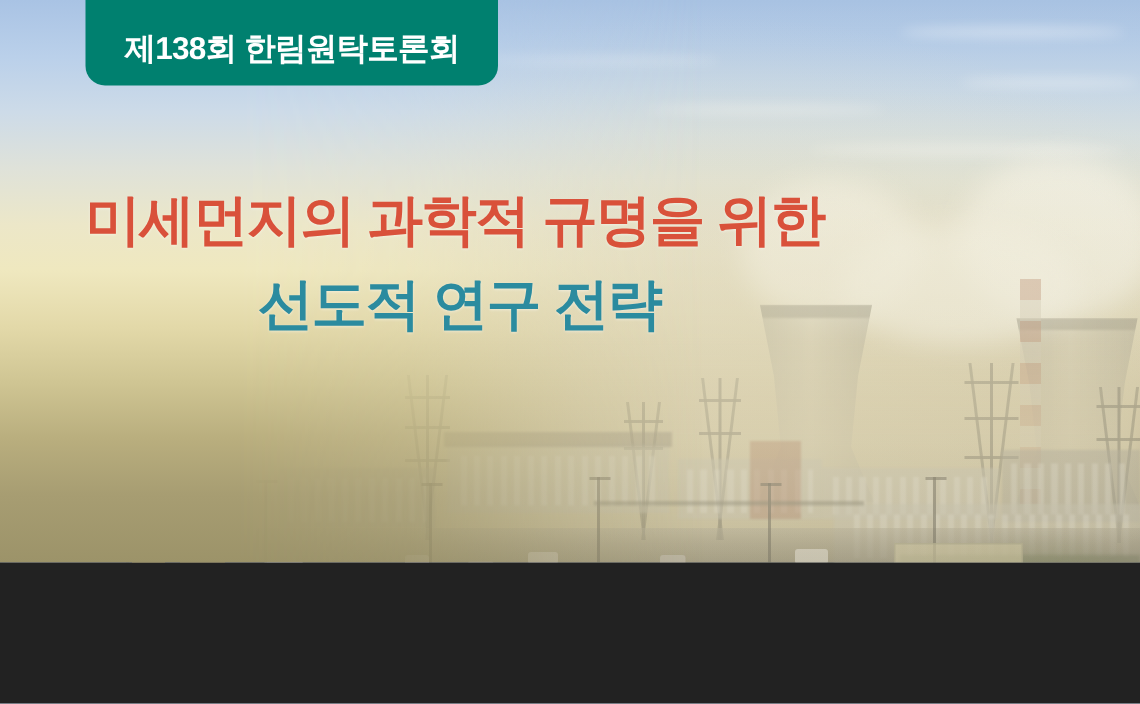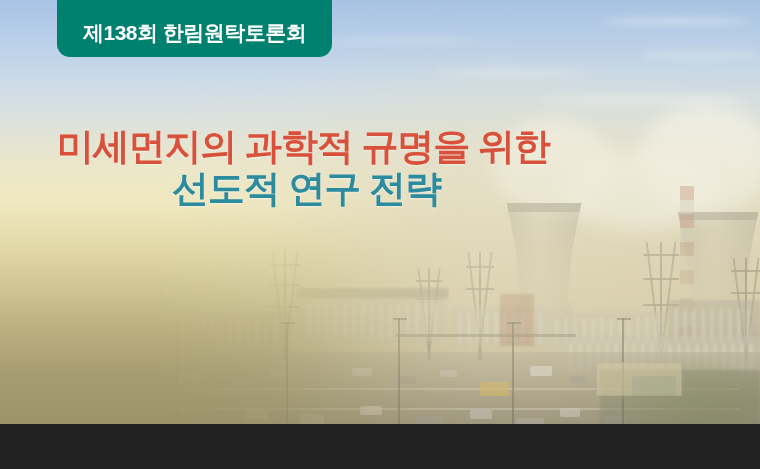--- a/index.html
+++ b/index.html
@@ -3,21 +3,21 @@
 <meta charset="utf-8">
 <style>
   html, body {
     margin: 0;
     padding: 0;
     background: #222;
   }
   #poster {
     position: relative;
     width: 760px;
-    height: 424px;
+    height: 375px;
     overflow: hidden;
     font-family: "Liberation Sans", "DejaVu Sans", sans-serif;
     background: #cfd9e8;
   }
 
   
   .photo {
     position: absolute;
     inset: 0;
     overflow: hidden;
@@ -244,21 +244,21 @@
   .title-line {
     font-size: 37px;
     font-weight: bold;
     letter-spacing: -1.2px;
     line-height: 1.00;
     white-space: nowrap;
     text-shadow: 0 1px 2px rgba(255,255,255,0.45);
     text-align: center;
   }
   .title-line.l1 { color: #d9513a; }
-  .title-line.l2 { color: #2b8b9f; margin-top: 5px; margin-left: 6px; }
+  .title-line.l2 { color: #2b8b9f; margin-top: 19px; margin-left: 6px; }
 
   .info-block {
     position: absolute;
     left: 55px;
     top: 333px;
   }
   .info-line {
     color: #ffffff;
     font-size: 19px;
     font-weight: bold;

